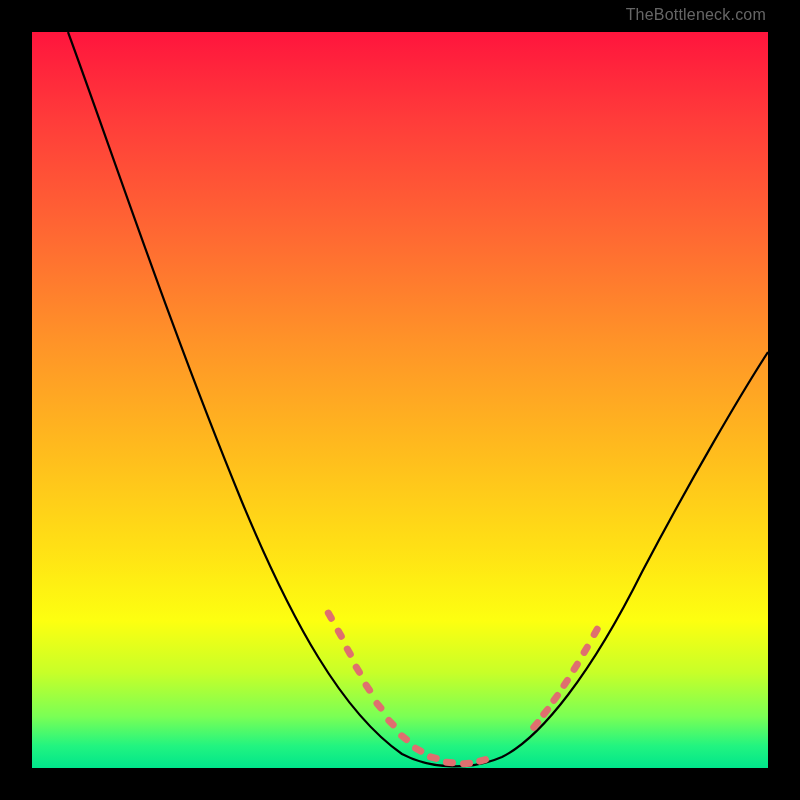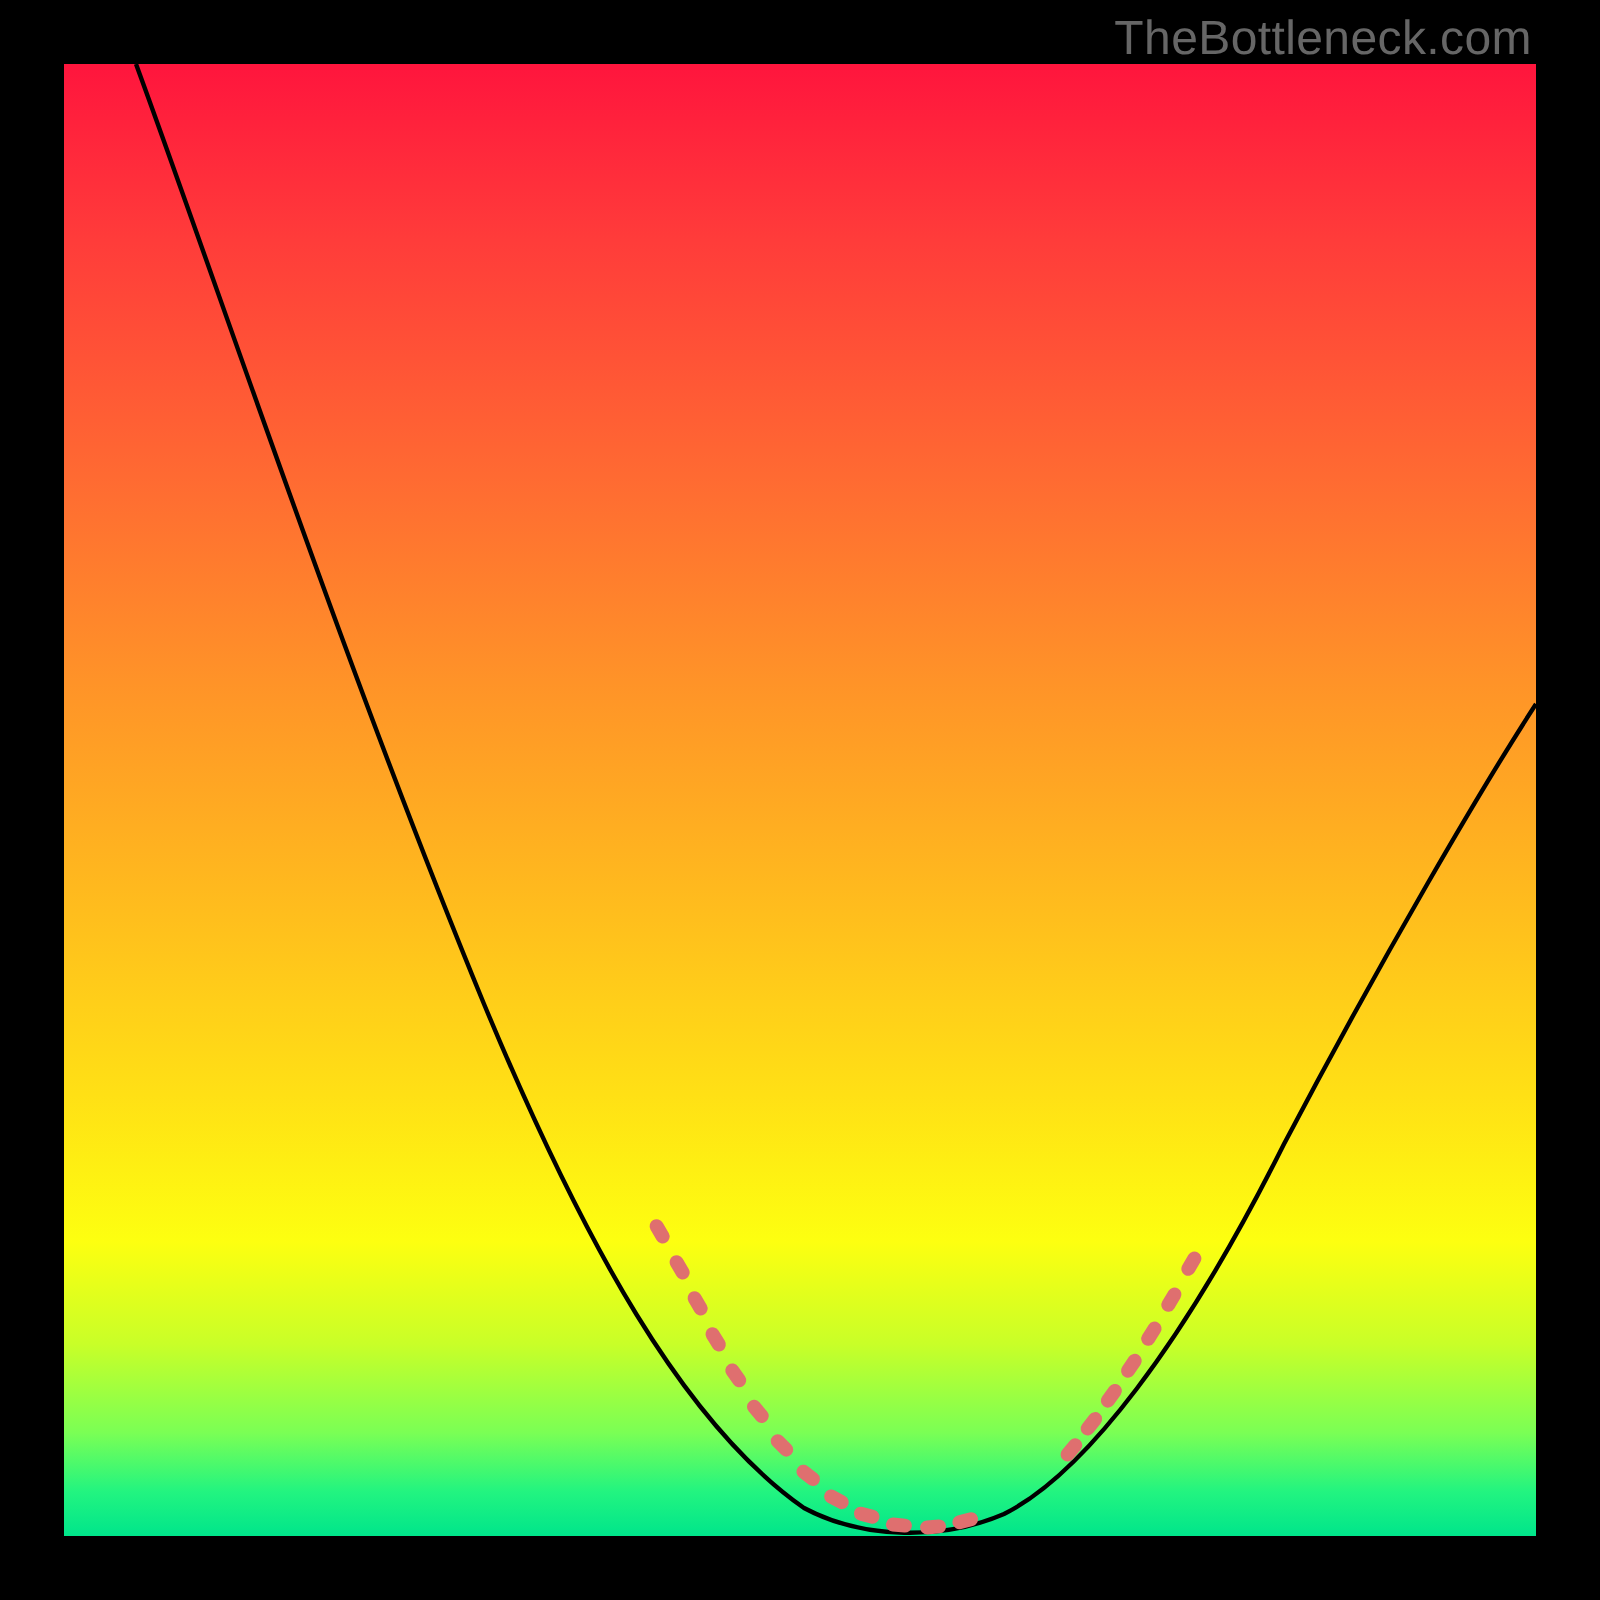--- a/index.html
+++ b/index.html
@@ -36,21 +36,21 @@
       #c8ff28 87%,
       #7aff55 93%,
       #22f480 97%,
       #00e58b 100%);
   }
   .watermark {
     position: absolute;
     top: 6px;
     right: 34px;
     color: #666;
-    font-size: 24px;
+    font-size: 16px;
     font-weight: 500;
     letter-spacing: 0.2px;
   }
   svg.curve {
     position: absolute;
     top: 0;
     left: 0;
   }
 </style>
 </head>

